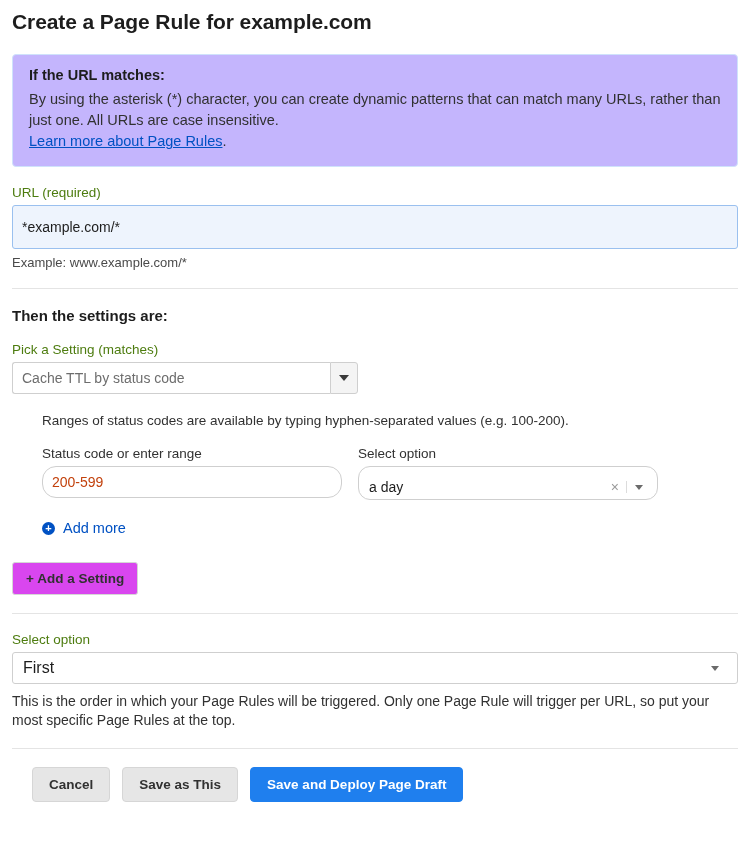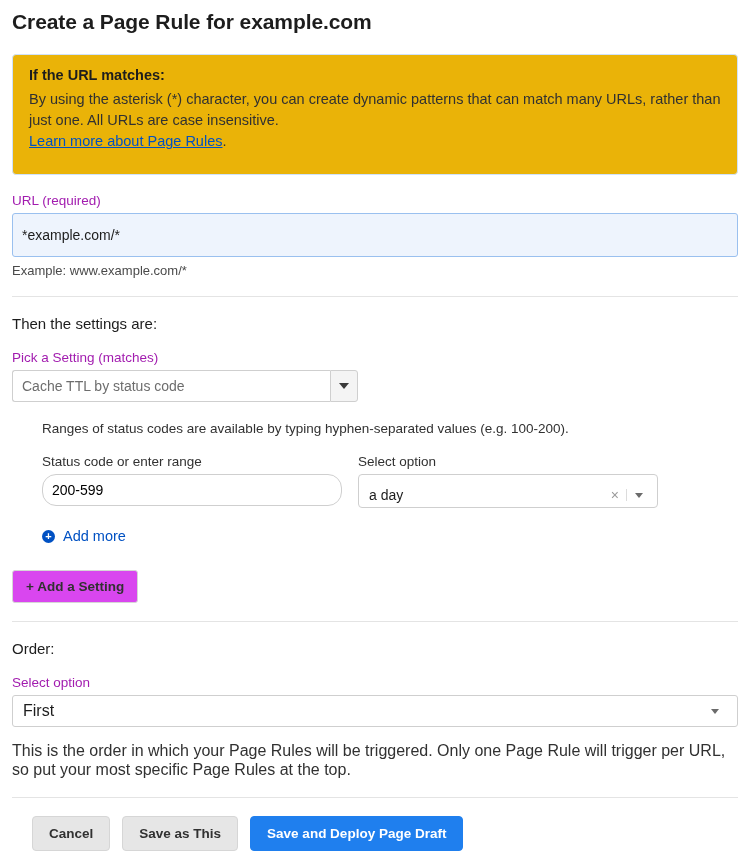--- a/index.html
+++ b/index.html
@@ -22,24 +22,24 @@
     font-size: 21px;
     font-weight: bold;
     color: #1d1d1d;
     margin: 10px 0 0 0;
     letter-spacing: -0.1px;
   }
 
   
   .callout {
     margin-top: 20px;
-    background: #eab308;
+    background: #c4b5fd;
     border: 1px solid #cfe2fb;
     border-radius: 4px;
-    padding: 12px 16px 22px 16px;
+    padding: 12px 16px 14px 16px;
   }
   .callout-title {
     font-weight: bold;
     font-size: 14.5px;
     color: #1d1d1d;
     margin-bottom: 6px;
   }
   .callout-body {
     font-size: 14.5px;
     line-height: 21px;
@@ -47,21 +47,21 @@
   }
   .callout-link {
     color: #0051c3;
     text-decoration: underline;
     cursor: pointer;
   }
 
   
   .field-label {
     font-size: 13.5px;
-    color: #a21caf;
+    color: #4d7c0f;
     margin-top: 18px;
     margin-bottom: 5px;
   }
   .url-input {
     width: 726px;
     height: 44px;
     border: 1px solid #9ac0ef;
     background: #eef4fd;
     border-radius: 3px;
     padding: 0 9px;
@@ -77,21 +77,21 @@
   }
 
   .divider {
     border: none;
     border-top: 1px solid #e4e4e4;
     margin: 18px 0 0 0;
   }
 
   .section-title {
     font-size: 15px;
-    font-weight: normal;
+    font-weight: bold;
     color: #1d1d1d;
     margin-top: 18px;
   }
 
   
   .setting-select-wrap {
     display: inline-flex;
     align-items: stretch;
     height: 16px;
     margin-top: 0;
@@ -146,29 +146,29 @@
     color: #313131;
     margin-bottom: 5px;
   }
   .status-input {
     width: 300px;
     height: 32px;
     border: 1px solid #cfcfcf;
     border-radius: 14px;
     padding: 0 9px;
     font-size: 14px;
-    color: #000000;
+    color: #c2410c;
     font-family: "Liberation Sans", sans-serif;
     outline: none;
   }
   .option-select {
     width: 300px;
     height: 34px;
     border: 1px solid #cfcfcf;
-    border-radius: 4px;
+    border-radius: 12px;
     background: #fff;
     display: flex;
     align-items: center;
     padding: 8px 6px 0 10px;
     font-size: 14px;
     color: #1d1d1d;
   }
   .option-select .value { flex: 1; }
   .clear-x {
     color: #9a9a9a;
@@ -237,24 +237,24 @@
     background: #fff;
     display: flex;
     align-items: center;
     padding: 0 10px;
     font-size: 16px;
     color: #1d1d1d;
   }
   .order-select .value { flex: 1; }
 
   .order-help {
-    font-size: 16px;
+    font-size: 14px;
     color: #313131;
     line-height: 19px;
-    margin-top: 14px;
+    margin-top: 8px;
   }
 
   .footer {
     display: flex;
     gap: 12px;
     margin-top: 18px;
     padding-left: 20px;
   }
   .btn {
     font-family: "Liberation Sans", sans-serif;
@@ -338,21 +338,20 @@
     <div class="add-more">
       <span class="plus-circle">+</span>
       <span>Add more</span>
     </div>
   </div>
 
   <button class="add-setting-btn">+ Add a Setting</button>
 
   <hr class="divider">
 
-  <div class="section-title">Order:</div>
 
   <div class="field-label">Select option</div>
   <div class="order-select">
     <span class="value">First</span>
     <span class="sel-caret">
       <span class="caret-down"></span>
     </span>
   </div>
   <div class="order-help">This is the order in which your Page Rules will be triggered. Only one Page Rule will trigger per URL, so put your most specific Page Rules at the top.</div>
 

